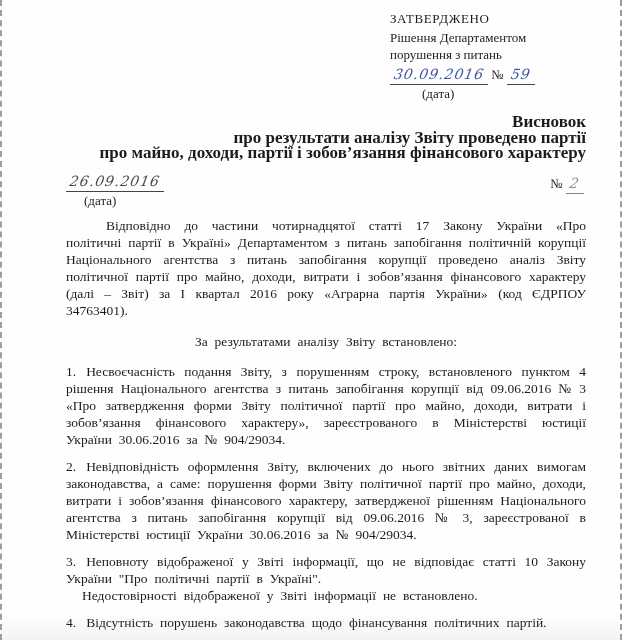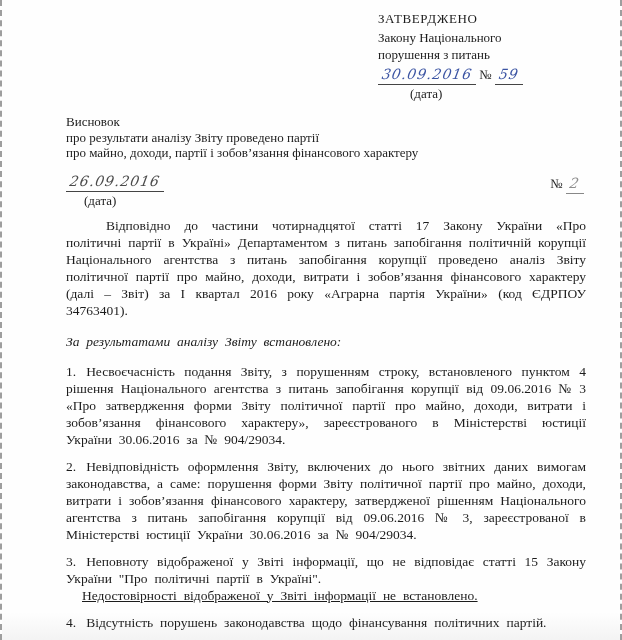--- a/index.html
+++ b/index.html
@@ -22,21 +22,21 @@
     left: 0; right: 0; bottom: 0;
     height: 28px;
     background: linear-gradient(to bottom, rgba(120,120,120,0), rgba(120,120,120,0.08));
     pointer-events: none;
   }
 
   
   .approval {
     position: absolute;
     top: 10px;
-    left: 376px;
+    left: 388px;
     width: 220px;
     font-size: 13px;
     line-height: 17px;
   }
   .approval .stamp { letter-spacing: 0.6px; margin-bottom: 2px; }
   .approval-date-row { margin-top: 3px; white-space: nowrap; }
 
   
   .hw {
     display: inline-block;
@@ -55,23 +55,23 @@
     padding: 0 4px 1px 4px;
     text-align: center;
   }
   .hw-line.wide { min-width: 82px; }
   .hw-line.light { border-bottom-color: #888; }
   .date-caption { font-size: 13px; margin-left: 32px; }
 
   
   .title-block {
     padding: 114px 34px 0 64px;
-    text-align: left;
-    font-weight: normal;
-    font-size: 13px;
+    text-align: right;
+    font-weight: bold;
+    font-size: 17px;
     line-height: 15.5px;
   }
 
   
   .meta-row {
     display: flex;
     justify-content: space-between;
     align-items: flex-start;
     padding: 12px 36px 0 64px;
     font-size: 13px;
@@ -82,32 +82,32 @@
   
   .content {
     padding: 8px 34px 0 64px;
     font-size: 13.5px;
     line-height: 17px;
     text-align: justify;
     word-spacing: 3.5px;
   }
   .content p { margin: 0 0 10px 0; }
   .intro { text-indent: 40px; margin-bottom: 14px !important; }
-  .results { margin-bottom: 13px !important; text-align: left; font-style: italic; }
+  .results { margin-bottom: 13px !important; text-align: center; }
   .item .num { margin-right: 10px; }
-  .note { display: block; text-indent: 16px; text-decoration: underline; }
+  .note { display: block; text-indent: 16px; }
 </style>
 </head>
 <body>
 
 <div class="page">
 
   <div class="approval">
     <div class="stamp">ЗАТВЕРДЖЕНО</div>
-    <div>Закону Національного</div>
+    <div>Рішення Департаментом</div>
     <div>порушення з питань</div>
     <div class="approval-date-row">
       <span class="hw-line"><span class="hw ink-blue">30.09.2016</span></span>
       <span>№</span>
       <span class="hw-line"><span class="hw ink-blue">59</span></span>
     </div>
     <div class="date-caption">(дата)</div>
   </div>
 
   <div class="title-block">
@@ -128,18 +128,18 @@
   </div>
 
   <div class="content">
     <p class="intro">Відповідно до частини чотирнадцятої статті 17 Закону України «Про політичні партії в Україні» Департаментом з питань запобігання політичній корупції Національного агентства з питань запобігання корупції проведено аналіз Звіту політичної партії про майно, доходи, витрати і зобов’язання фінансового характеру (далі – Звіт) за І квартал 2016 року «Аграрна партія України» (код ЄДРПОУ 34763401).</p>
     <p class="results">За результатами аналізу Звіту встановлено:</p>
 
     <p class="item"><span class="num">1.</span><span>Несвоєчасність подання Звіту, з порушенням строку, встановленого пунктом 4 рішення Національного агентства з питань запобігання корупції від 09.06.2016 № 3 «Про затвердження форми Звіту політичної партії про майно, доходи, витрати і зобов’язання фінансового характеру», зареєстрованого в Міністерстві юстиції України 30.06.2016 за № 904/29034.</span></p>
 
     <p class="item"><span class="num">2.</span><span>Невідповідність оформлення Звіту, включених до нього звітних даних вимогам законодавства, а саме: порушення форми Звіту політичної партії про майно, доходи, витрати і зобов’язання фінансового характеру, затвердженої рішенням Національного агентства з питань запобігання корупції від 09.06.2016 № 3, зареєстрованої в Міністерстві юстиції України 30.06.2016 за № 904/29034.</span></p>
 
-    <p class="item"><span class="num">3.</span><span>Неповноту відображеної у Звіті інформації, що не відповідає статті 15 Закону України "Про політичні партії в Україні".</span><span class="note">Недостовірності відображеної у Звіті інформації не встановлено.</span></p>
+    <p class="item"><span class="num">3.</span><span>Неповноту відображеної у Звіті інформації, що не відповідає статті 10 Закону України "Про політичні партії в Україні".</span><span class="note">Недостовірності відображеної у Звіті інформації не встановлено.</span></p>
 
     <p class="item"><span class="num">4.</span><span>Відсутність порушень законодавства щодо фінансування політичних партій.</span></p>
   </div>
 
 </div>
 
 </body></html>

